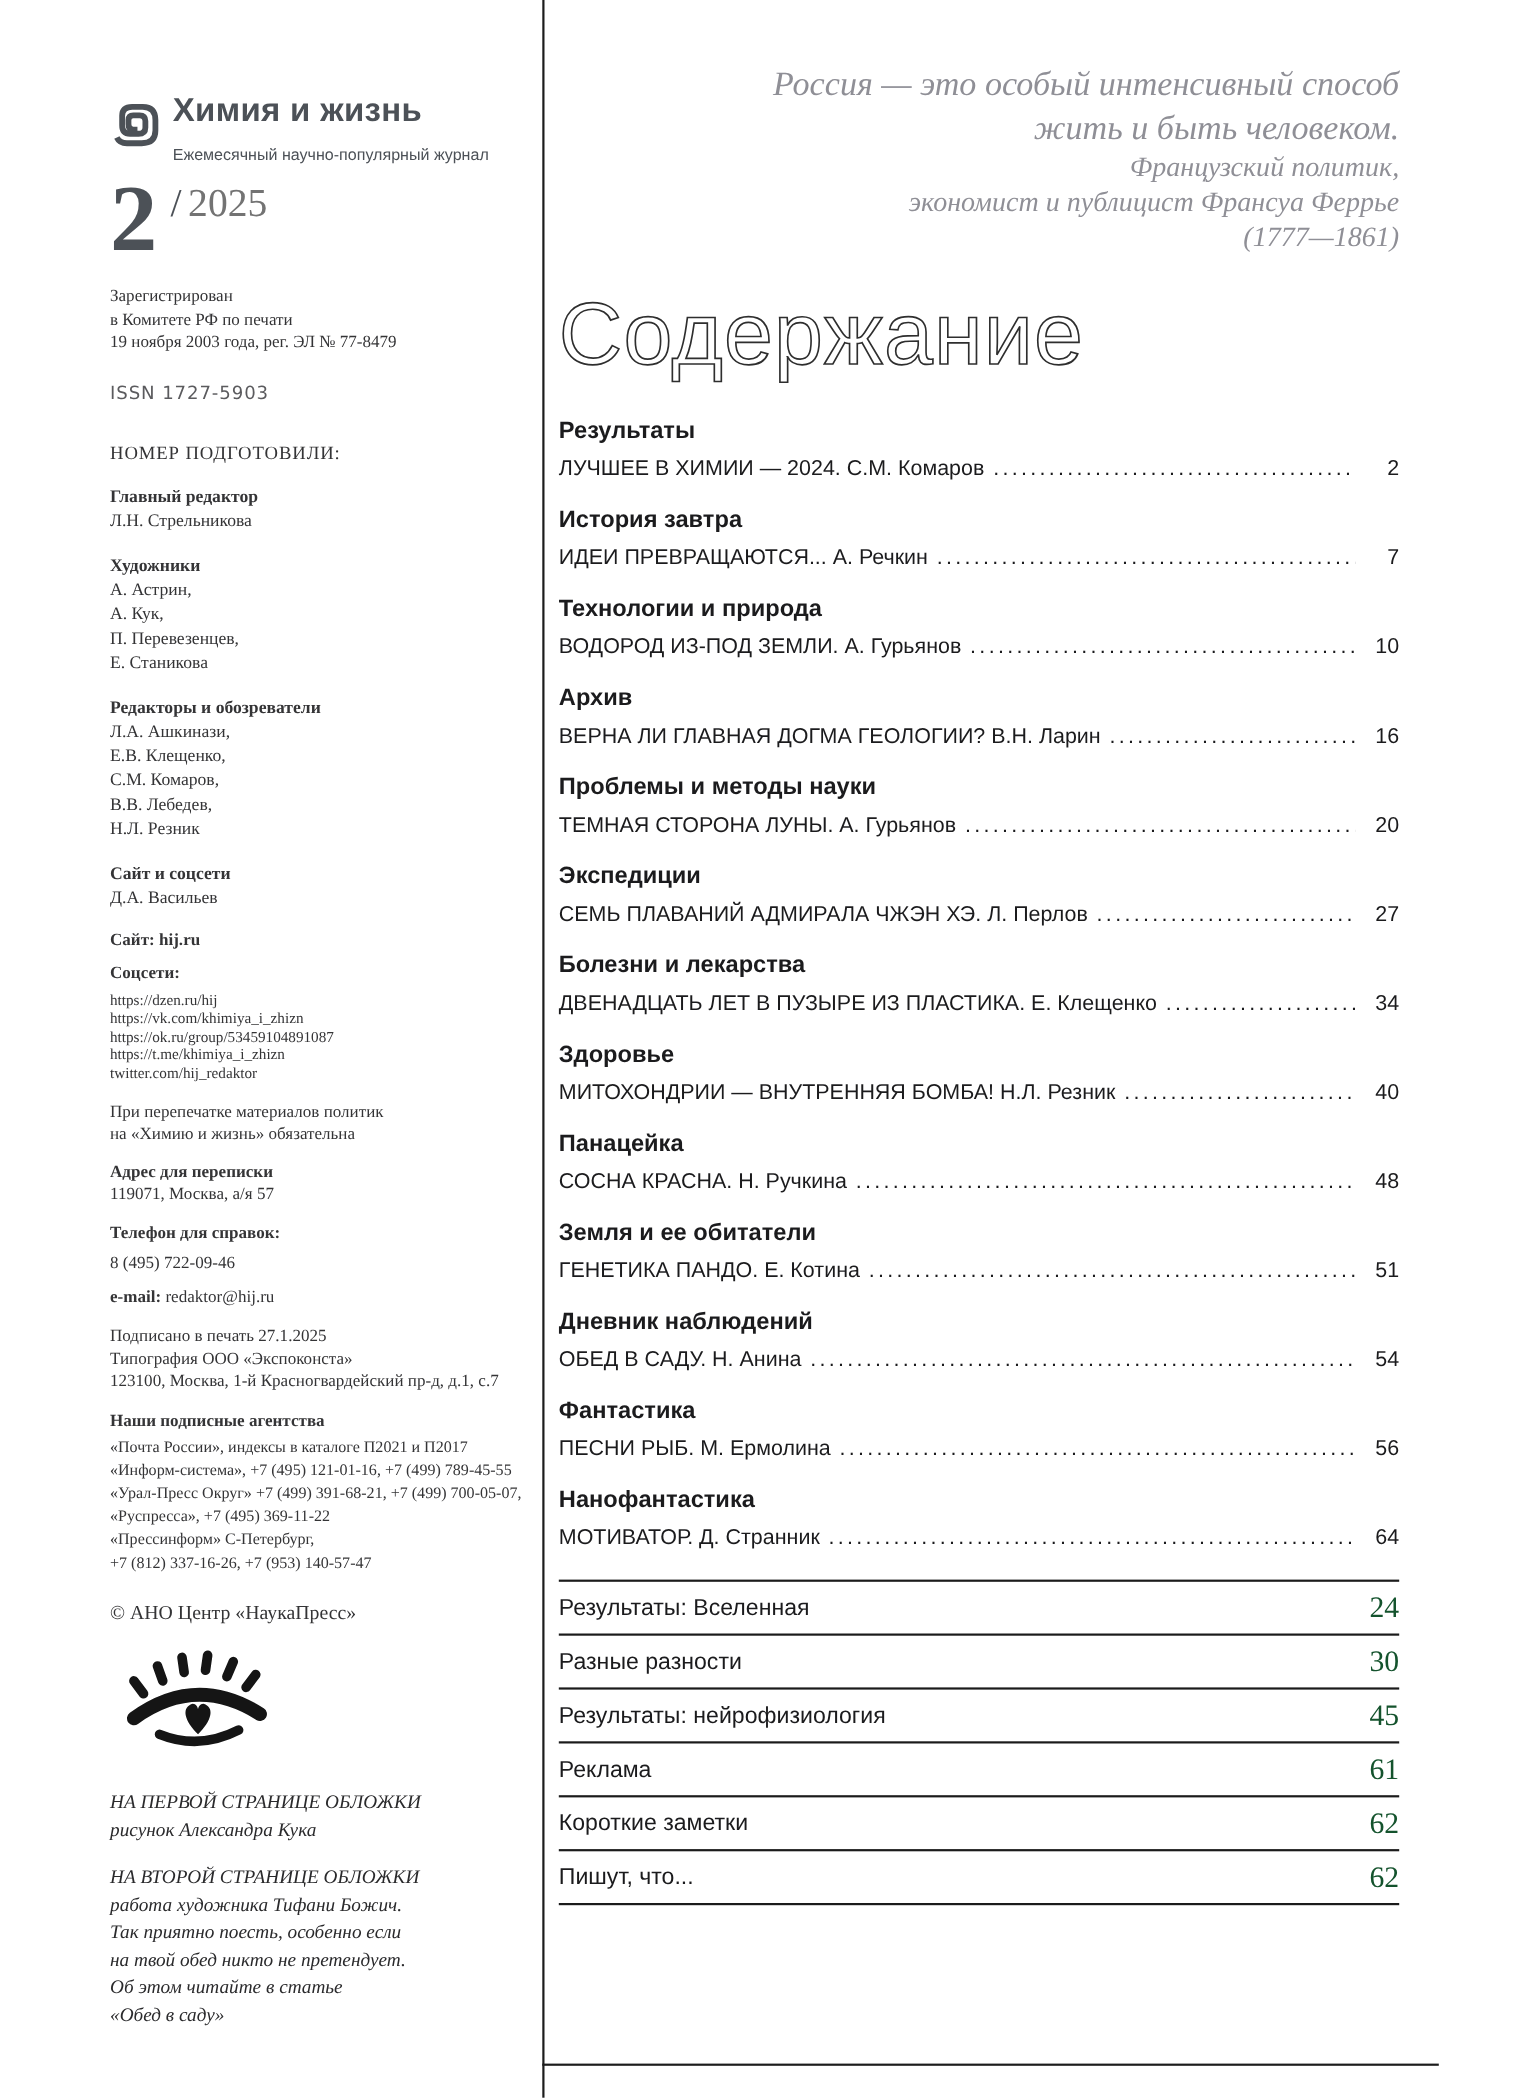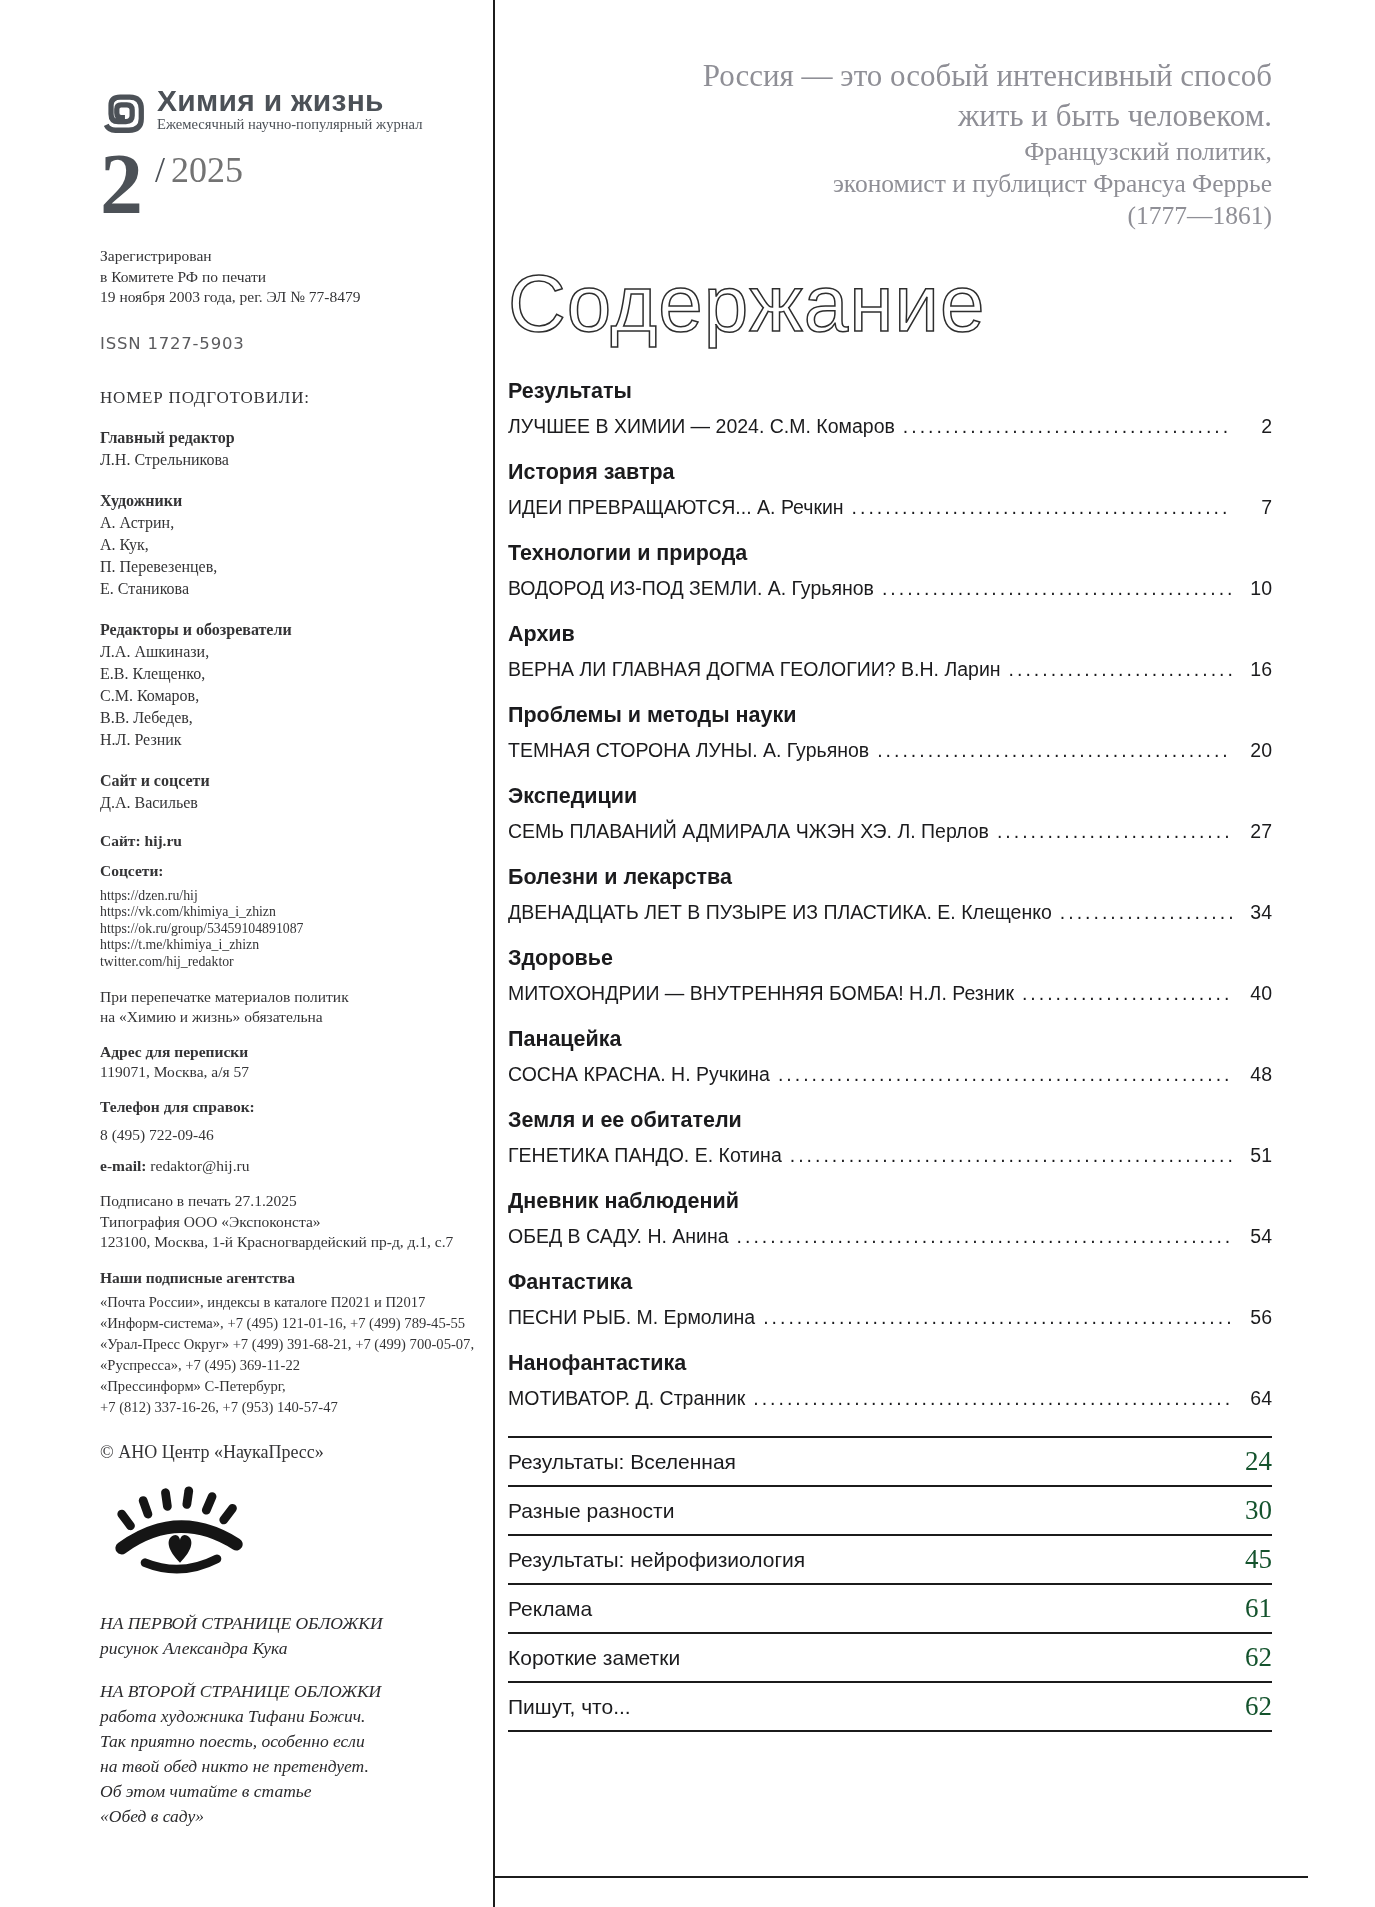--- a/index.html
+++ b/index.html
@@ -11,21 +11,21 @@
   
   .vrule{position:absolute;left:493px;top:0;width:2px;height:1907px;background:#1c1c1c;}
   .bottom-rule{position:absolute;left:493px;top:1876px;width:815px;height:2px;background:#1c1c1c;}
 
   
   .leftcol{position:absolute;left:100px;top:86px;width:348px;font-size:15.5px;line-height:20px;color:#343436;}
   .brand{display:flex;align-items:flex-start;}
   .brand svg{flex:0 0 auto;margin-top:2px;}
   .brand-text{margin-left:9px;}
   .brand-title{font-family:"Liberation Sans",sans-serif;font-weight:700;font-size:30px;line-height:30px;color:#4c5157;letter-spacing:.3px;}
-  .brand-sub{font-family:Liberation Serif, serif;font-size:14.6px;line-height:17px;color:#4c5157;margin-top:0;}
+  .brand-sub{font-family:Liberation Sans, sans-serif;font-size:14.6px;line-height:17px;color:#4c5157;margin-top:17px;}
   .issue{display:flex;align-items:flex-start;margin-top:12px;}
   .issue-num{font-weight:700;font-size:86px;line-height:72px;color:#4c5157;}
   .issue-sep{font-size:36px;line-height:36px;color:#4c5157;margin:4px 6px 0 12px;}
   .issue-year{font-size:36px;line-height:36px;color:#737373;margin-top:4px;}
   .reg-block{margin-top:26px;}
   .issn{margin-top:26px;font-family:"DejaVu Sans","Liberation Sans",sans-serif;font-size:16.5px;color:#5b5b5e;letter-spacing:.8px;}
   .prepared{margin-top:34px;font-size:17px;letter-spacing:.8px;}
   .staff-group{margin-top:19px;}
   .staff-role{font-weight:700;font-size:16px;line-height:22px;}
   .staff-name{font-size:16px;line-height:22px;}
@@ -43,21 +43,21 @@
   .print-info div,.reg-block div{line-height:20.5px;white-space:nowrap;}
   .agencies{margin-top:4px;}
   .agency-line{font-size:14.6px;line-height:21px;white-space:nowrap;}
   .copyright{margin-top:24px;font-size:18px;}
   .eye-logo{margin:22px 0 0 6px;}
   .cover-notes{margin-top:20px;}
   .cover-note{margin-top:18px;font-style:italic;font-size:17.5px;line-height:25px;color:#2a2a2c;}
 
   
   .rightcol{position:absolute;left:508px;top:56px;width:764px;}
-  .epigraph{text-align:right;color:#8f8f96;}
+  .epigraph{text-align:right;font-style:italic;color:#8f8f96;}
   .epigraph-main{font-size:31px;line-height:40px;}
   .epigraph-attr{font-size:25.5px;line-height:32px;}
   .toc-title{font-family:"Liberation Sans","DejaVu Sans",sans-serif;font-weight:100;
              font-size:80px;line-height:84px;margin-top:30px;color:#2e2e2e;letter-spacing:1px;}
   @supports (-webkit-text-stroke: 1px #000){
     .toc-title{color:#ffffff;-webkit-text-stroke:1.5px #2e2e2e;}
   }
   .toc-sections{margin-top:32px;font-family:"Liberation Sans",sans-serif;}
   .toc-section{margin-bottom:19px;}
   .toc-cat{font-weight:700;font-size:21.5px;line-height:27px;color:#1b1b1d;margin-bottom:8px;}

